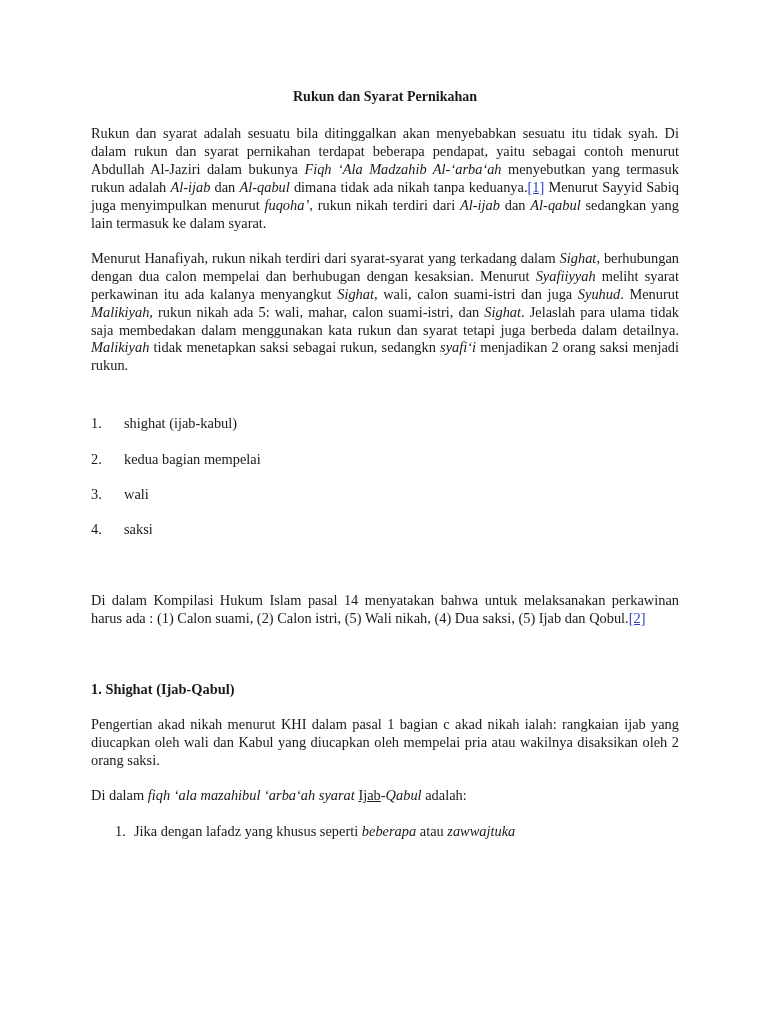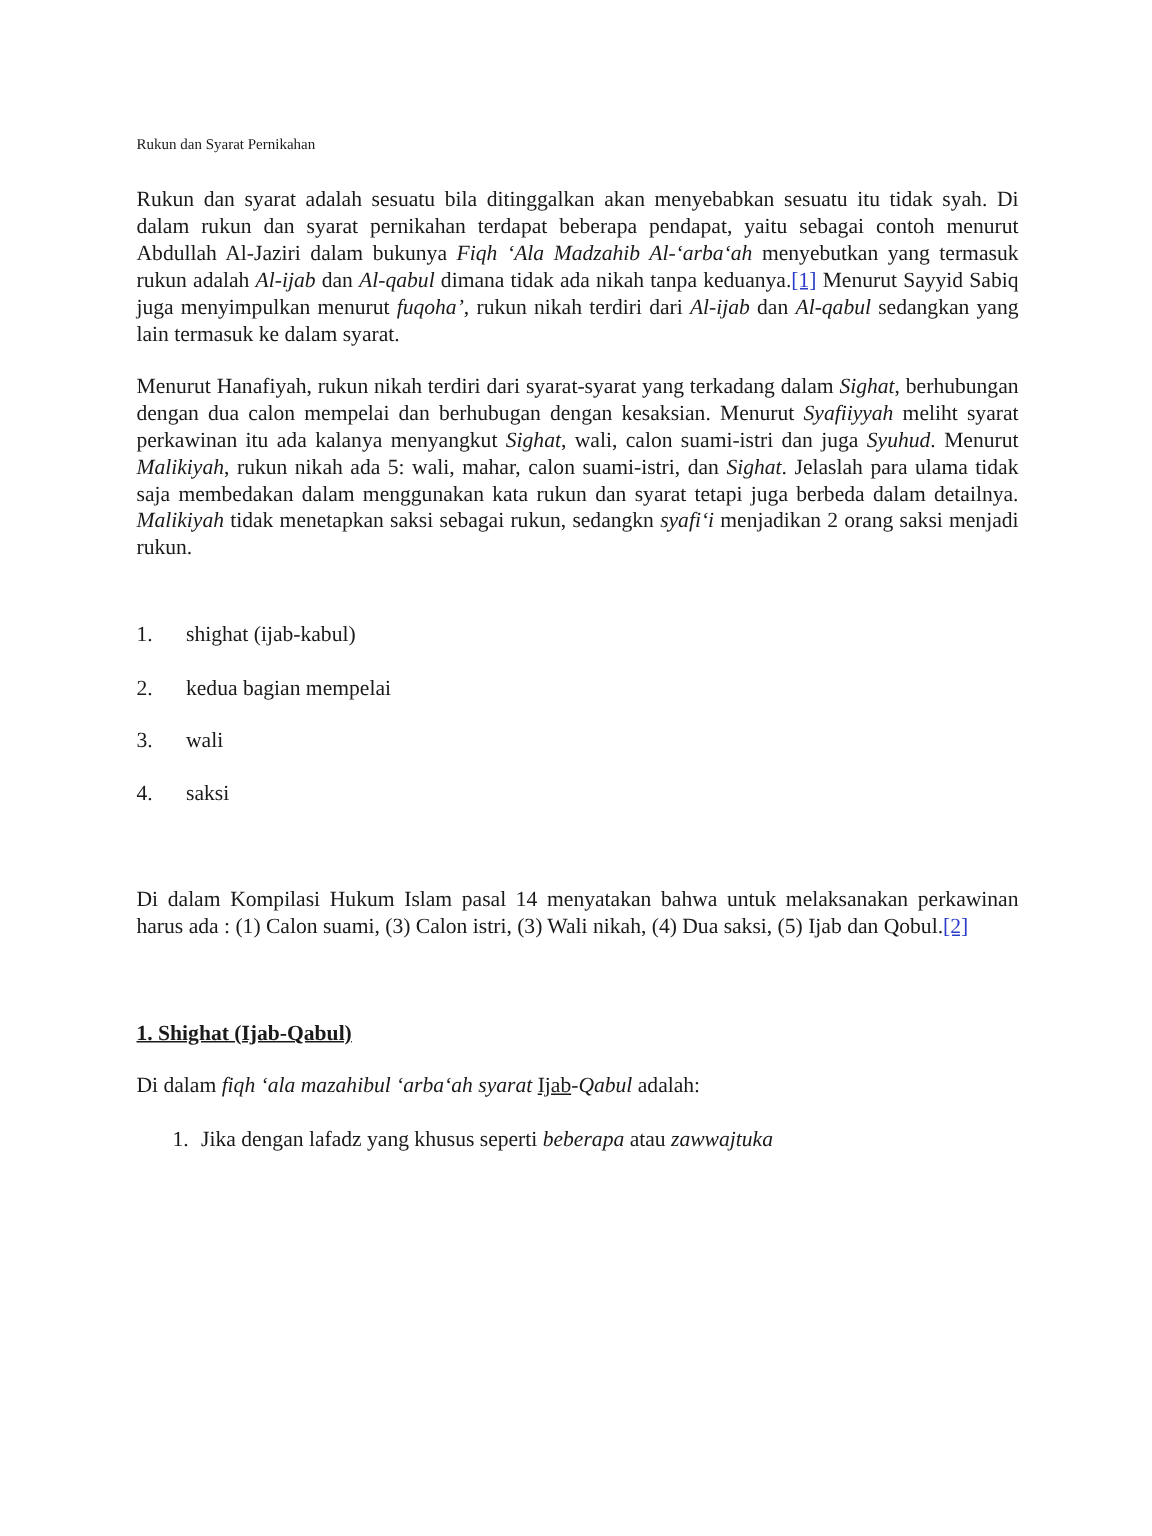--- a/index.html
+++ b/index.html
@@ -17,23 +17,24 @@
       font-size: 14.4px;
       line-height: 17.9px;
     }
     .page {
       position: absolute;
       left: 91px;
       top: 88px;
       width: 588px;
     }
     .title {
-      font-weight: normal;
+      text-align: center;
+      font-weight: bold;
       margin: 0 0 19px 0;
-      font-size: 10px;
+      font-size: 14px;
       line-height: 18px;
     }
     p {
       margin: 0;
       text-align: justify;
     }
     .para { margin-bottom: 17.5px; }
     .gap-big { margin-bottom: 40px; }
     .gap-huge { margin-bottom: 53px; }
     a.ref {
@@ -53,21 +54,20 @@
       margin-bottom: 17.4px;
     }
     .list1 li:last-child { margin-bottom: 0; }
     .list1 .num {
       width: 33px;
       flex: 0 0 33px;
     }
     .h2 {
       font-weight: bold;
       margin: 0 0 17.5px 0;
-      text-decoration: underline;
     }
     .list2 {
       margin: 0;
       padding: 0;
       list-style: none;
     }
     .list2 li {
       display: flex;
       padding-left: 24px;
     }
@@ -100,24 +100,25 @@
     <li>
         <span class="num">3.</span>
         <span>wali</span>
       </li>
     <li>
         <span class="num">4.</span>
         <span>saksi</span>
       </li>
   </ul>
 
-  <p class="gap-huge"><span>Di dalam Kompilasi Hukum Islam pasal 14 menyatakan bahwa untuk melaksanakan perkawinan harus ada : (1) Calon suami, (3) Calon istri, (3) Wali nikah, (4) Dua saksi, (5) Ijab dan Qobul.</span><a class="ref" href="#">[2]</a></p>
+  <p class="gap-huge"><span>Di dalam Kompilasi Hukum Islam pasal 14 menyatakan bahwa untuk melaksanakan perkawinan harus ada : (1) Calon suami, (2) Calon istri, (5) Wali nikah, (4) Dua saksi, (5) Ijab dan Qobul.</span><a class="ref" href="#">[2]</a></p>
 
   <div class="h2">1. Shighat (Ijab-Qabul)</div>
 
+  <p class="para">Pengertian akad nikah menurut KHI dalam pasal 1 bagian c akad nikah ialah: rangkaian ijab yang diucapkan oleh wali dan Kabul yang diucapkan oleh mempelai pria atau wakilnya disaksikan oleh 2 orang saksi.</p>
 
   <p class="para"><span>Di dalam </span><i>fiqh ‘ala mazahibul ‘arba‘ah syarat</i><span> </span><span class="u">Ijab</span><span>-</span><i>Qabul</i><span> adalah:</span></p>
 
   <ul class="list2">
     <li>
         <span class="num">1.</span>
         <span><span>Jika dengan lafadz yang khusus seperti </span><i>beberapa</i><span> atau </span><i>zawwajtuka</i></span>
       </li>
   </ul>
 

